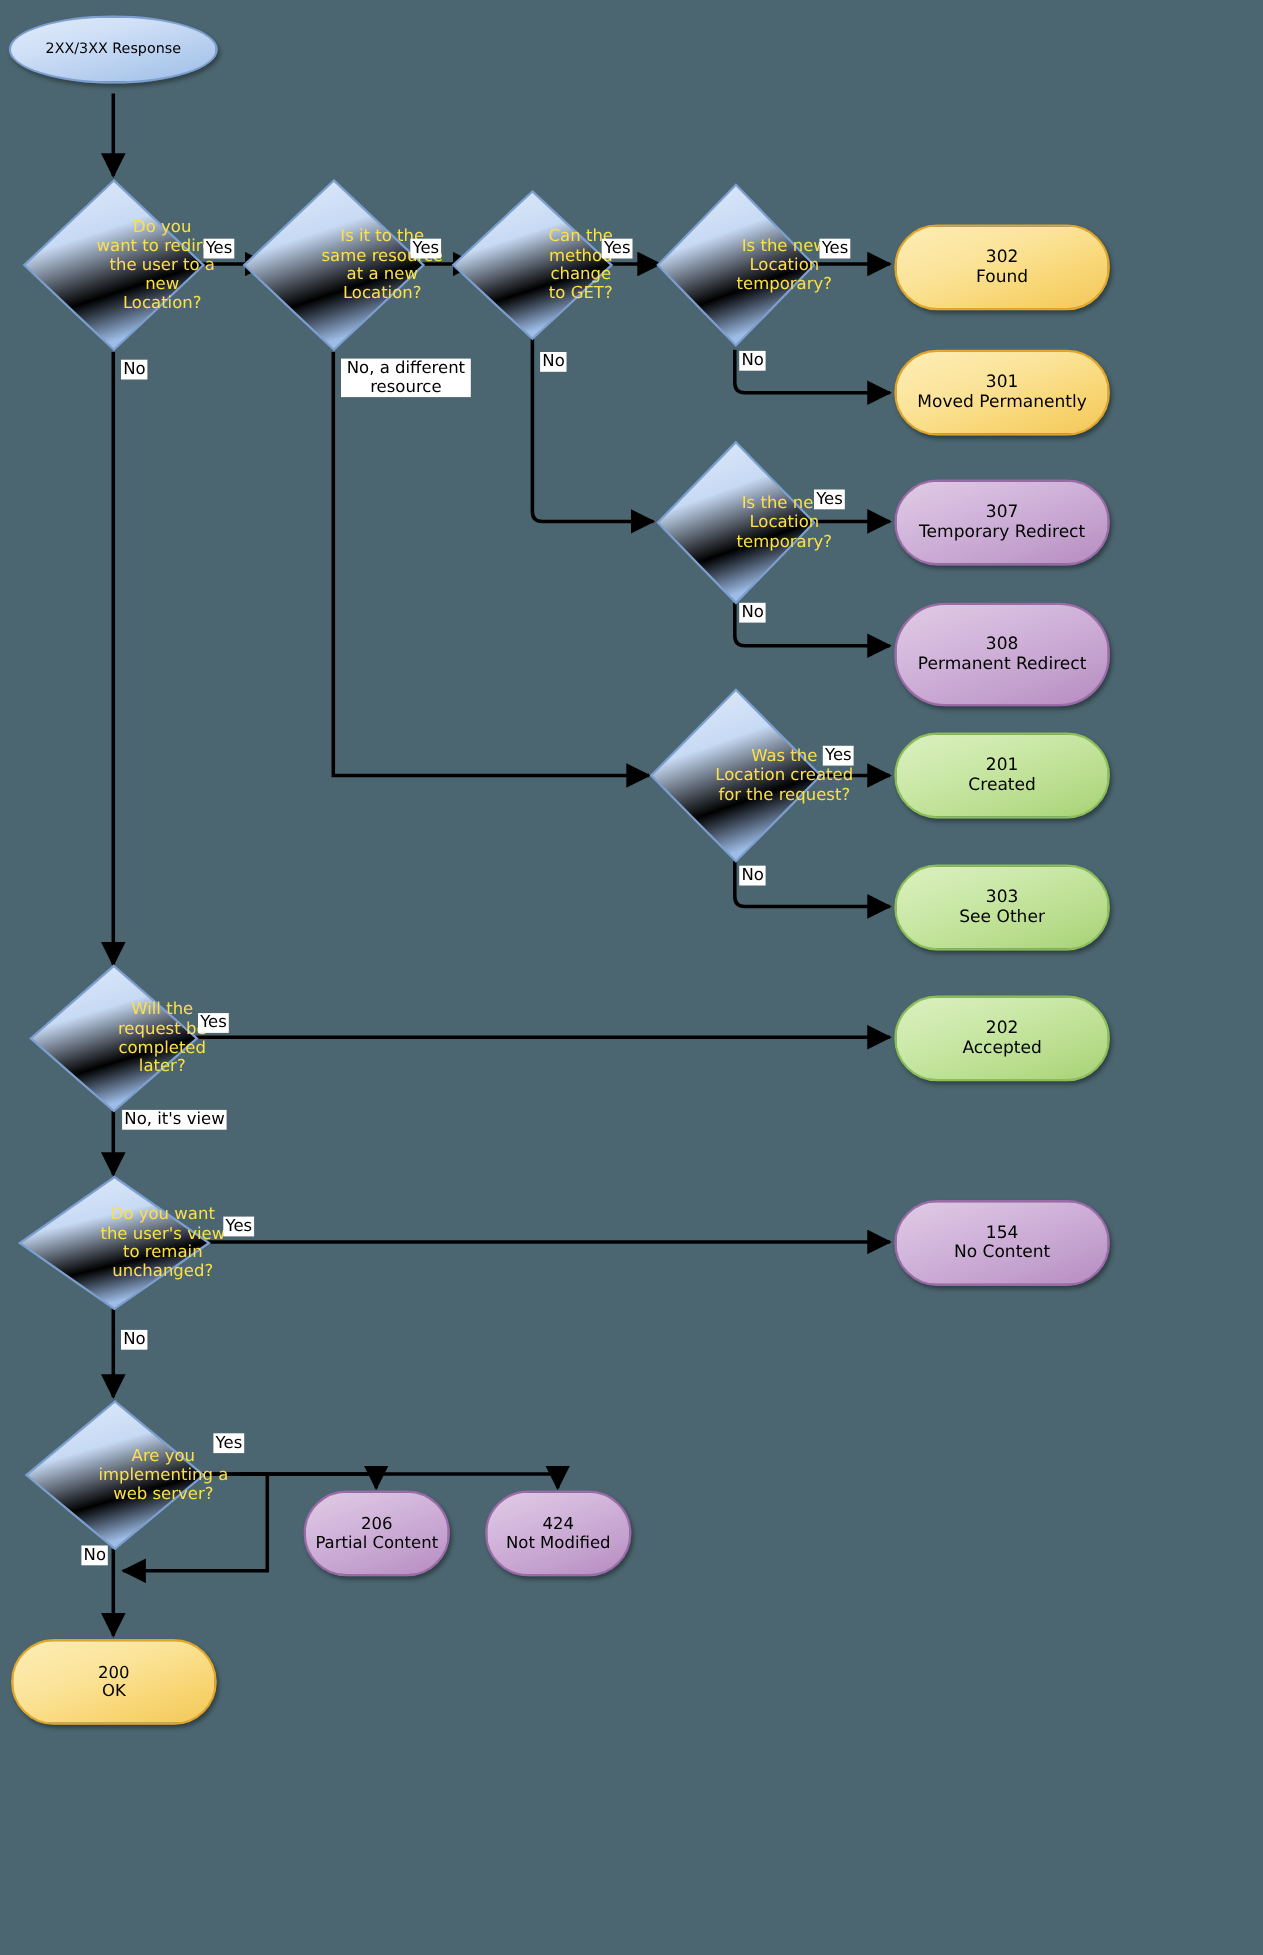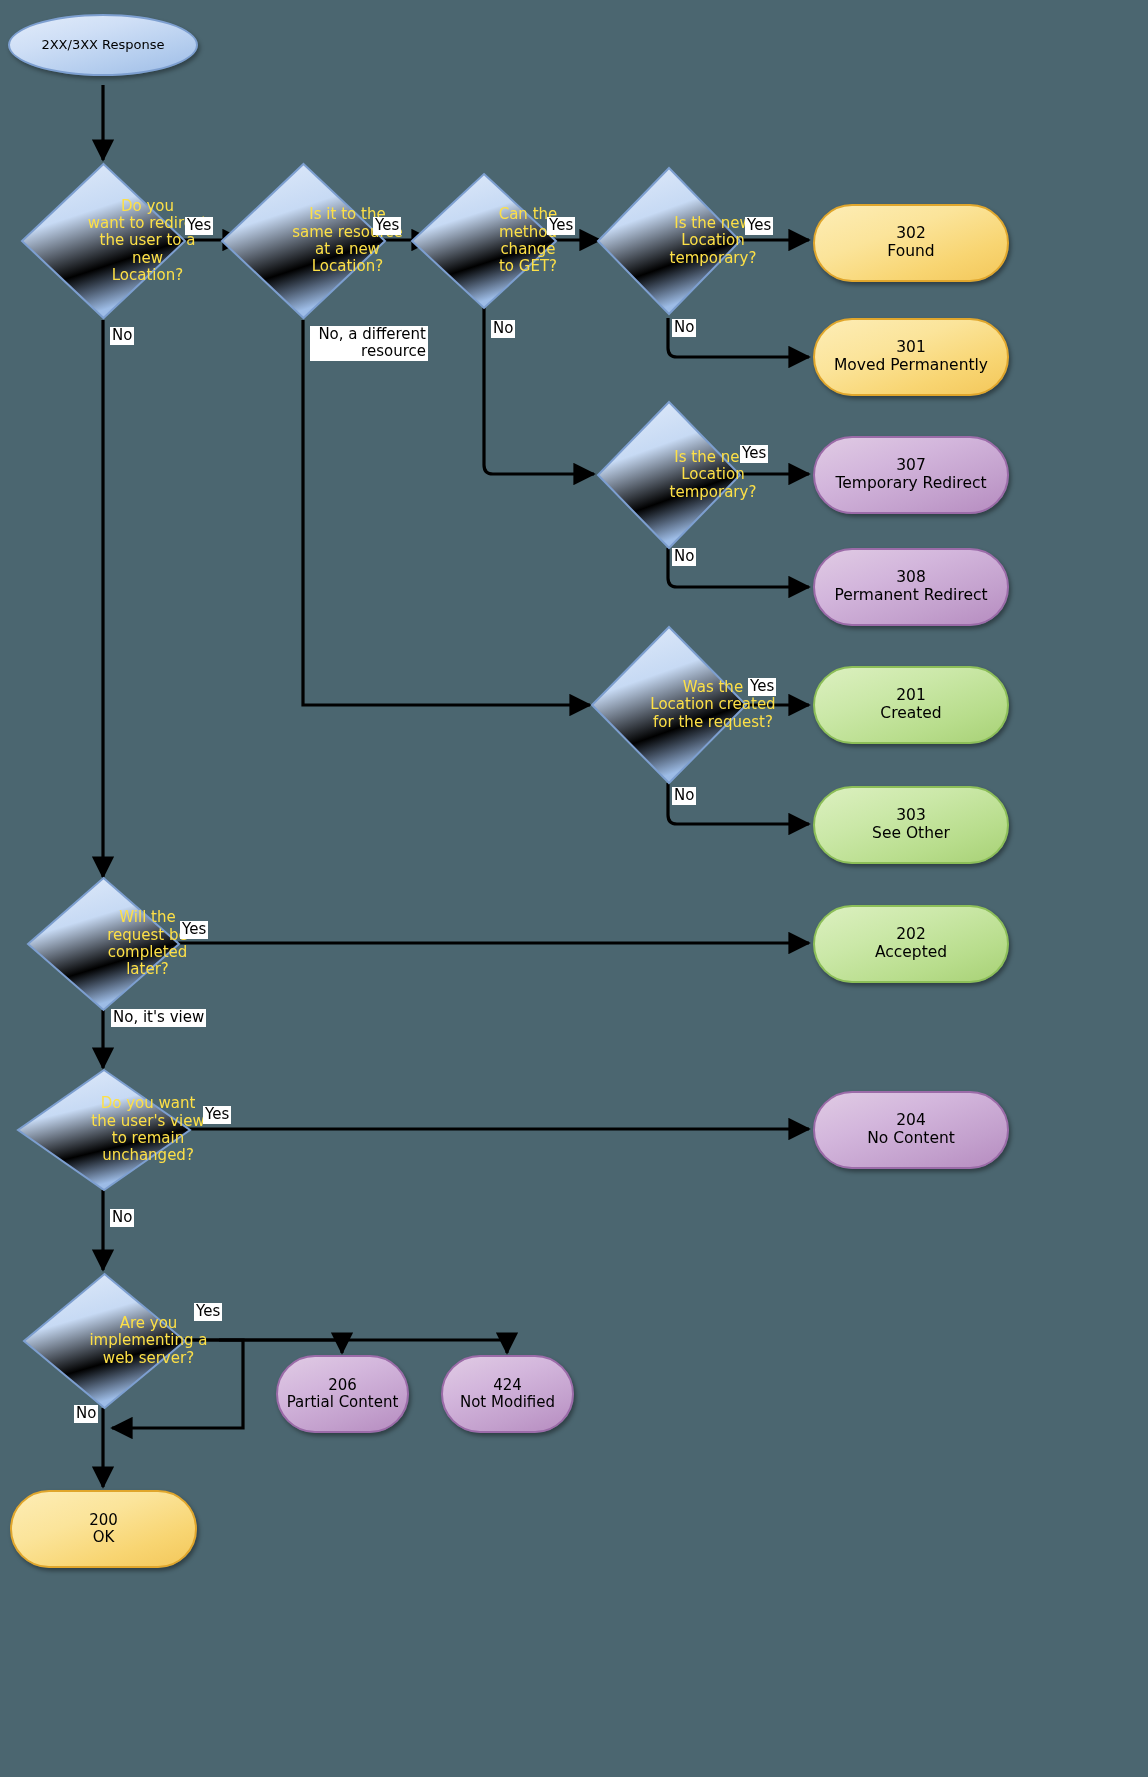--- a/index.html
+++ b/index.html
@@ -96,21 +96,21 @@
 
   
   .edge-label {
     position: absolute;
     background: #ffffff;
     color: #000;
     font-size: 15px;
     line-height: 1.14;
     padding: 0px 2px 1px 2px;
     white-space: pre-line;
-    text-align: right;
+    text-align: center;
   }
 </style>
 </head>
 <body>
 
 <div id="canvas">
 
   <svg id="edges" viewBox="0 0 1148 1777" xmlns="http://www.w3.org/2000/svg">
     <defs>
       <marker id="arrow" viewBox="0 0 10 10" refX="9.2" refY="5" markerWidth="7" markerHeight="7" orient="auto-start-reverse">
@@ -260,33 +260,33 @@
 
   <div class="node pill pill-yellow" style="left:813px; top:204px; width:196px; height:78px;text-align:center;">302
 Found</div>
 
   <div class="node pill pill-yellow" style="left:813px; top:318px; width:196px; height:78px;">301
 Moved Permanently</div>
 
   <div class="node pill pill-purple" style="left:813px; top:436px; width:196px; height:78px;">307
 Temporary Redirect</div>
 
-  <div class="node pill pill-purple" style="left:813px; top:548px; width:196px; height:78px;">308
+  <div class="node pill pill-purple" style="left:813px; top:548px; width:196px; height:94px;">308
 Permanent Redirect</div>
 
   <div class="node pill pill-green" style="left:813px; top:666px; width:196px; height:78px;">201
 Created</div>
 
   <div class="node pill pill-green" style="left:813px; top:786px; width:196px; height:78px;">303
 See Other</div>
 
   <div class="node pill pill-green" style="left:813px; top:905px; width:196px; height:78px;">202
 Accepted</div>
 
-  <div class="node pill pill-purple" style="left:813px; top:1091px; width:196px; height:78px;">204
+  <div class="node pill pill-purple" style="left:813px; top:1091px; width:196px; height:78px;">154
 No Content</div>
 
   <div class="node pill pill-purple small" style="left:276px; top:1355px; width:133px; height:78px;">206
 Partial Content</div>
 
   <div class="node pill pill-purple small" style="left:441px; top:1355px; width:133px; height:78px;">424
 Not Modified</div>
 
   <div class="node pill pill-yellow small" style="left:10px; top:1490px; width:187px; height:78px;">200
 OK</div>

